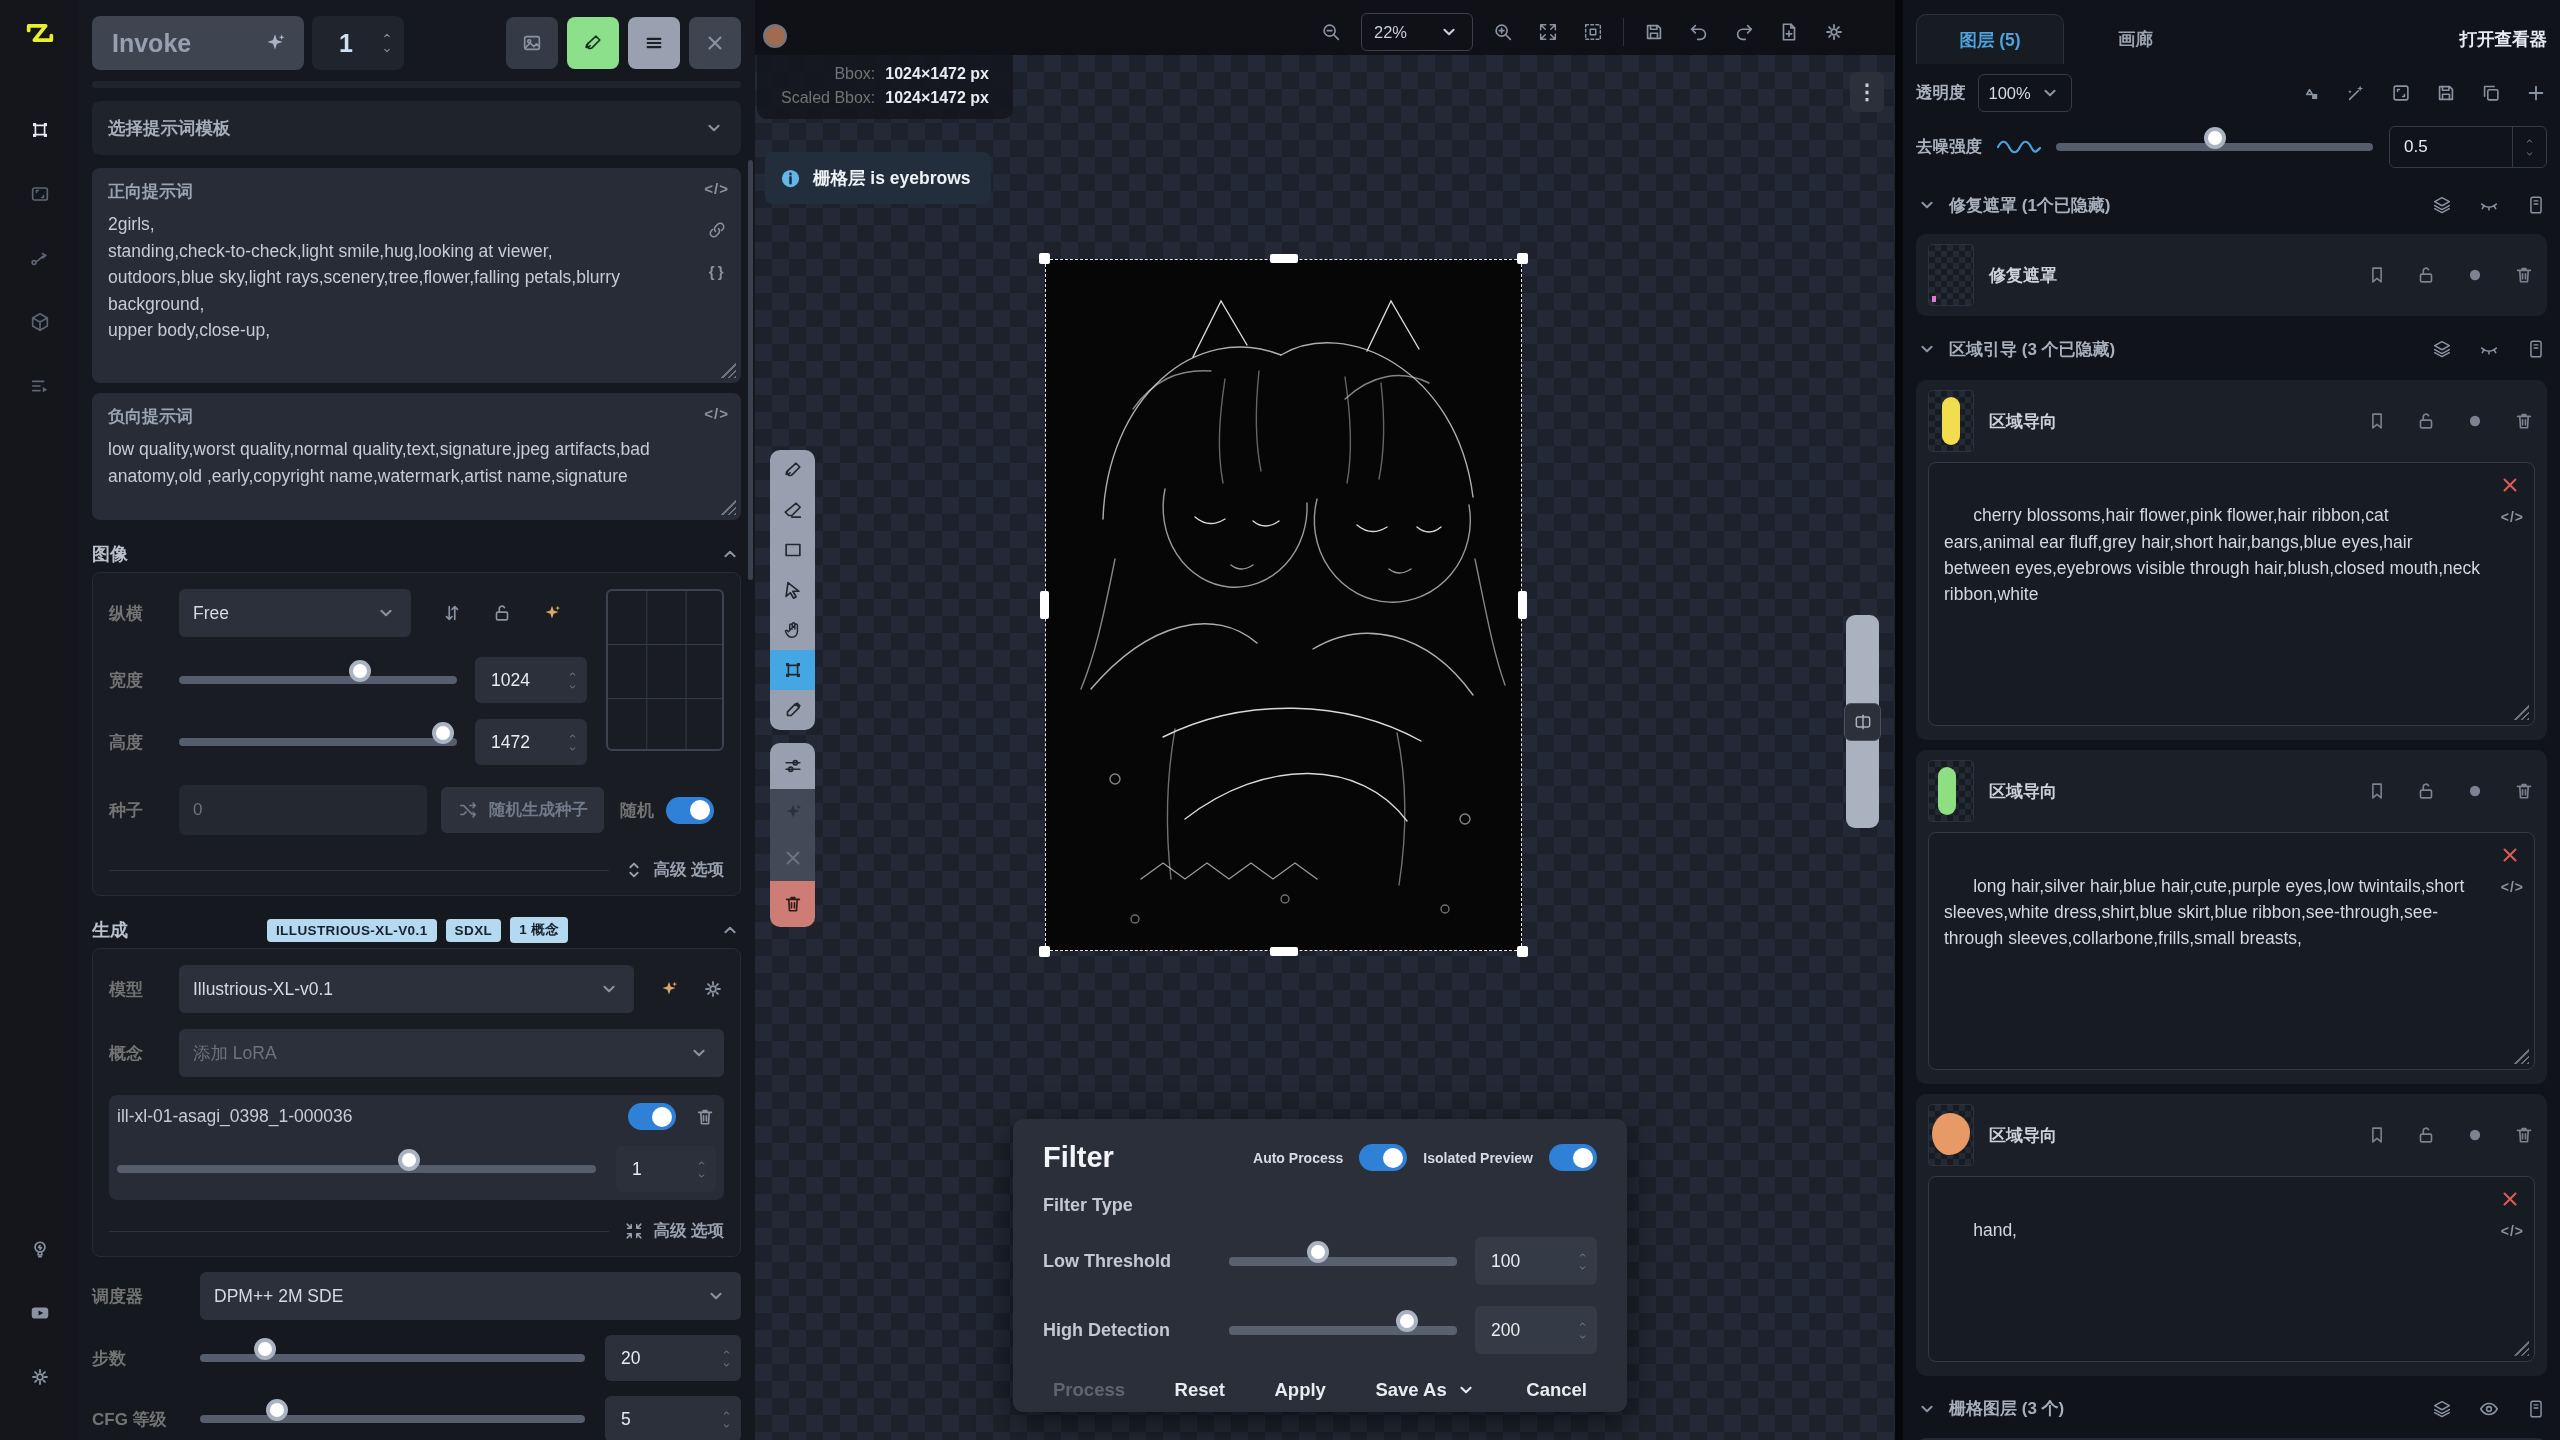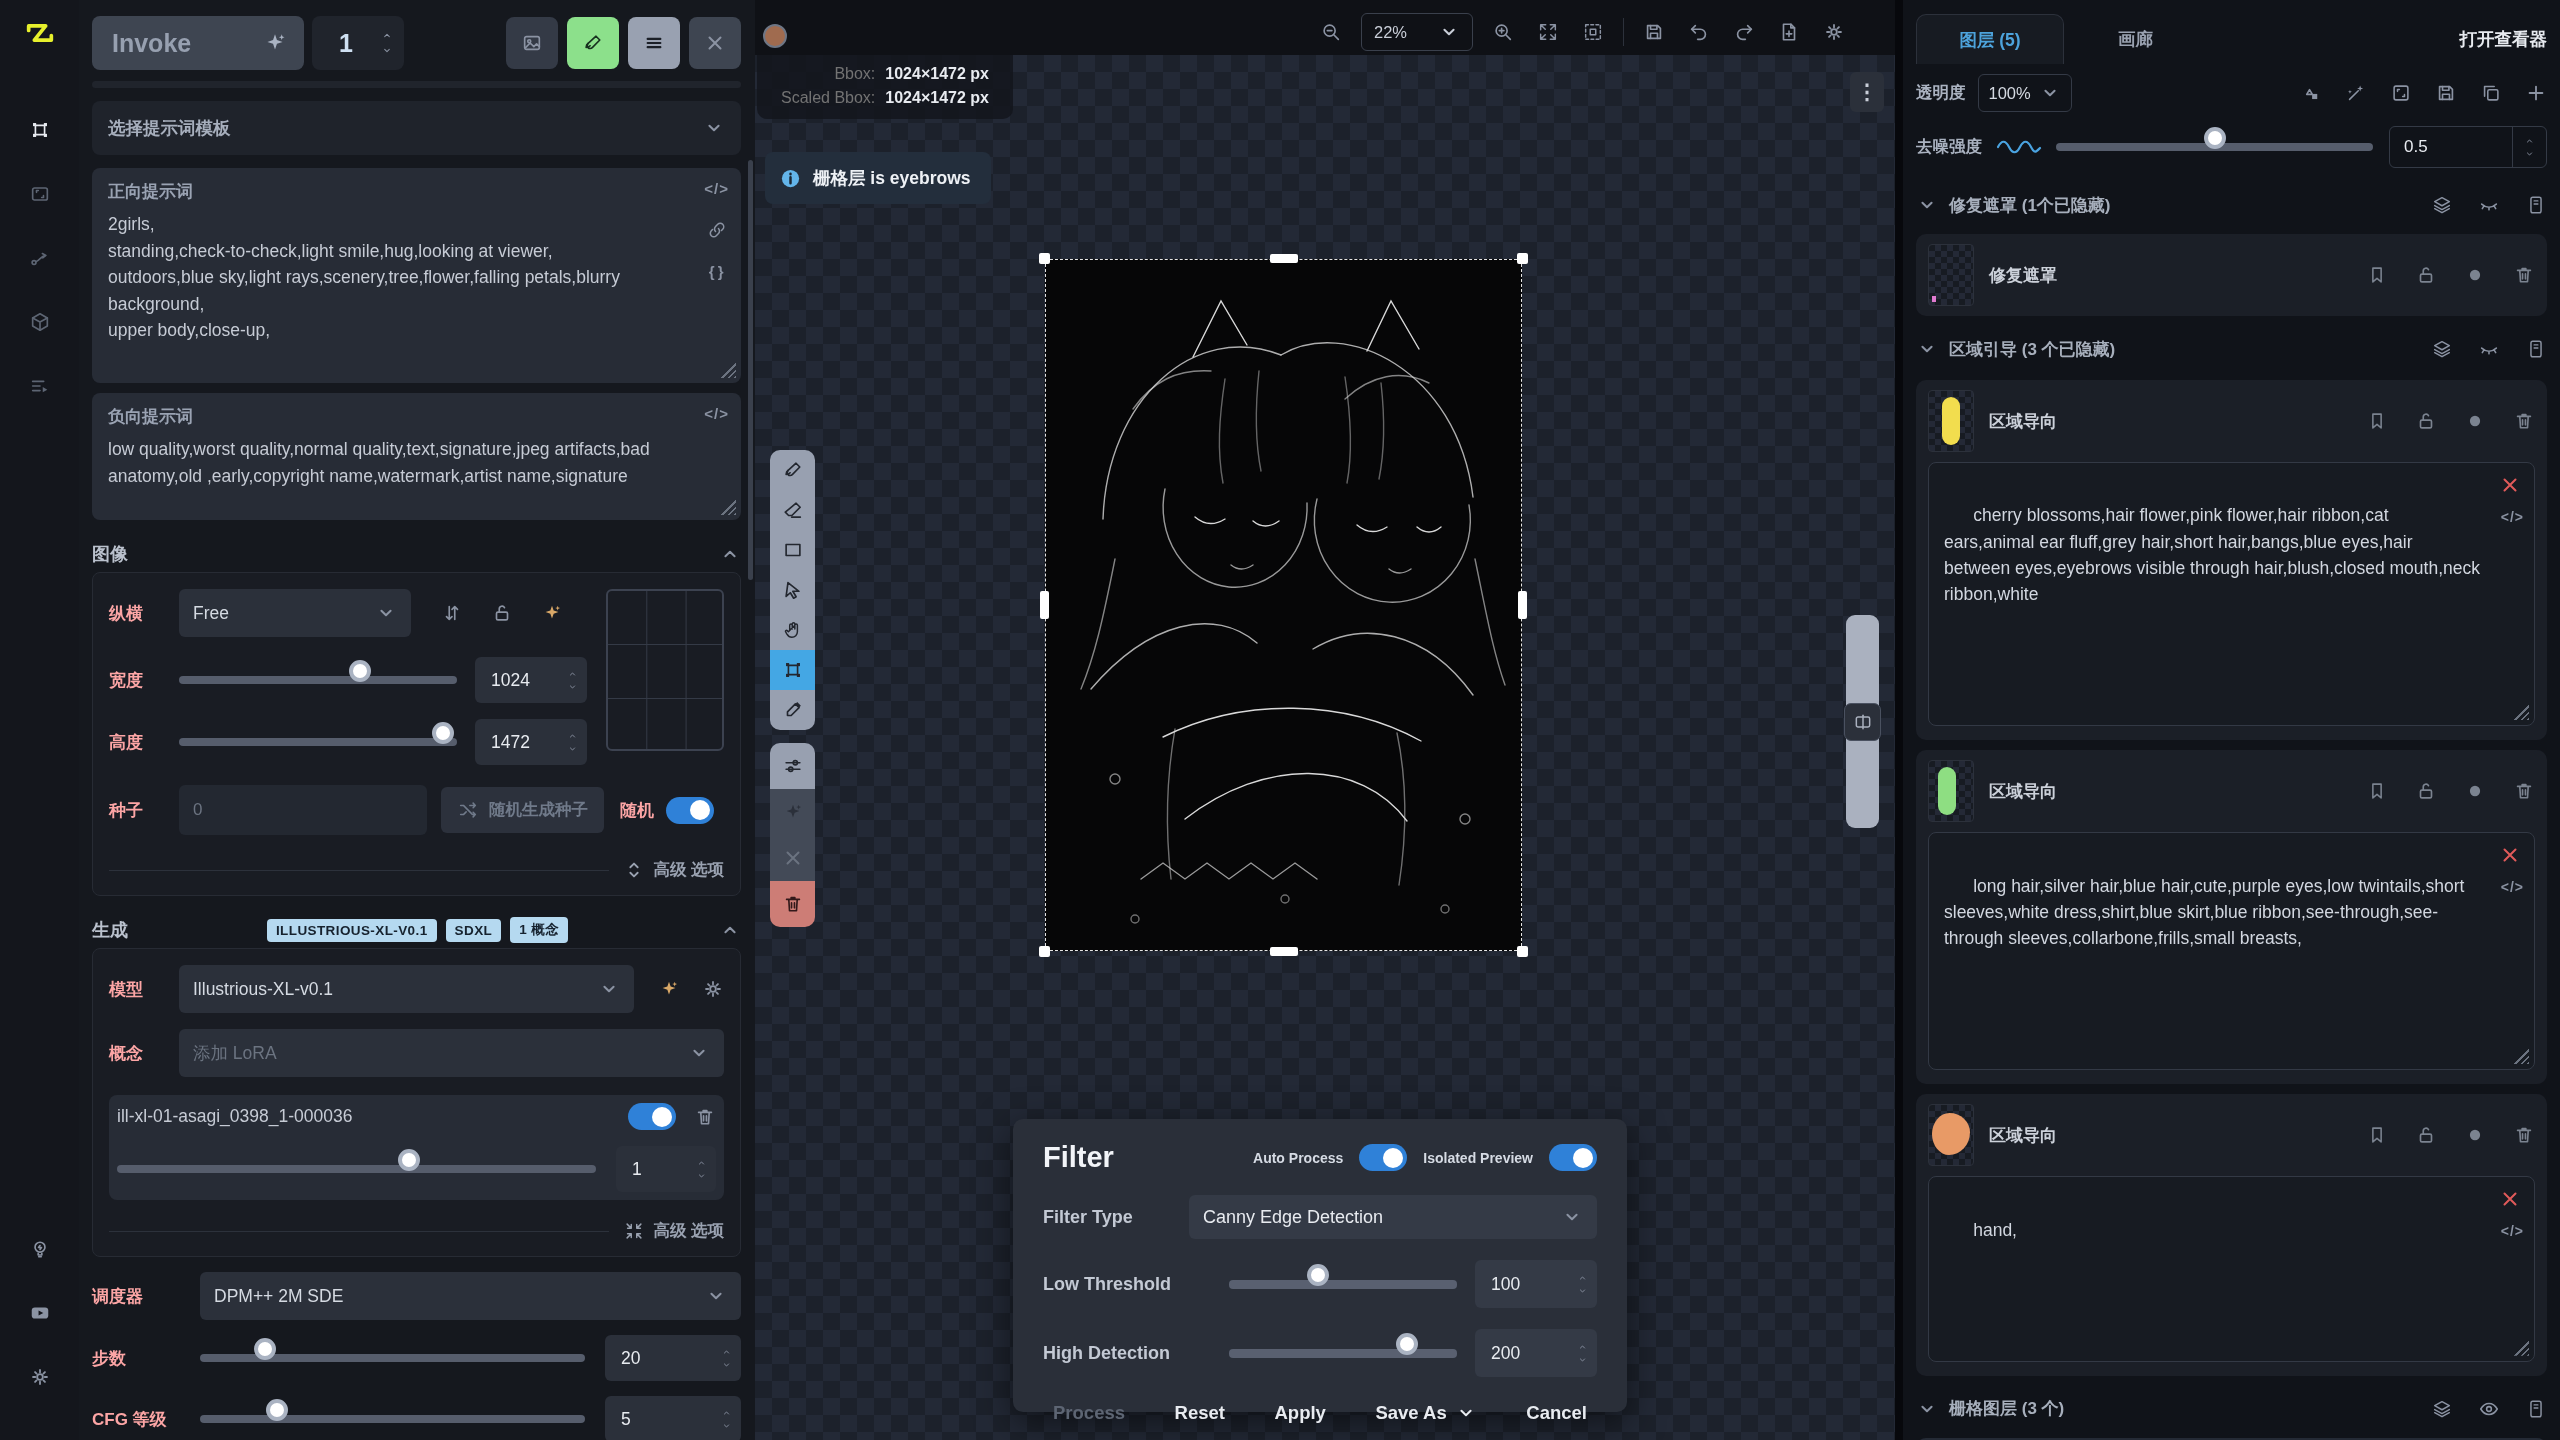--- a/index.html
+++ b/index.html
@@ -49,21 +49,21 @@
   .resize-corner{position:absolute;right:5px;bottom:5px;width:16px;height:16px;background:
     repeating-linear-gradient(135deg,transparent 0 3px,#6b7380 3px 4.5px);clip-path:polygon(100% 0,100% 100%,0 100%);}
 
   .section-header{display:flex;align-items:center;margin-top:16px;height:36px;}
   .section-title{font-size:18px;font-weight:bold;color:#bac1cd;}
   .section-header .chev{margin-left:auto;color:#8b93a3;}
   .badges{margin-left:auto;display:flex;gap:9px;align-items:center;margin-right:12px;}
   .badge{background:var(--badge_bg);color:#16222e;font-size:13.5px;font-weight:bold;padding:4px 9px;border-radius:4px;letter-spacing:.4px;}
   .section-body{border:1px solid #272b34;background:#191c23;border-radius:8px;padding:16px 16px 14px;position:relative;}
   .frow{display:flex;align-items:center;}
-  .flabel{width:70px;color:#fca5a5;font-size:17px;font-weight:bold;flex:none;}
+  .flabel{width:70px;color:#737373;font-size:17px;font-weight:bold;flex:none;}
   .select{background:#2b303a;border-radius:6px;height:48px;display:flex;align-items:center;padding:0 14px;color:#d5dae2;font-size:17.5px;}
   .select i{margin-left:auto;color:#8b93a3;}
   .select .ph{color:#6b7380;}
   .slider{position:relative;height:26px;flex:1;}
   .slider .track{position:absolute;left:0;right:0;top:9px;height:8px;background:#565d6c;border-radius:4px;}
   .slider .knob{position:absolute;top:-7px;width:22px;height:22px;border-radius:50%;background:#fff;border:4px solid #aab3c2;margin-left:-11px;}
   .numbox{background:#2b303a;border-radius:6px;height:46px;display:flex;align-items:center;padding:0 8px 0 16px;color:#e8ebf0;font-size:17.5px;}
   .numbox .steppers{margin-left:auto;display:flex;flex-direction:column;gap:3px;color:#8b93a3;}
   .numbox .steppers svg{width:13px;height:10px;}
   .aspect-grid{position:absolute;right:16px;top:16px;width:118px;height:162px;border:2px solid #3c4250;border-radius:6px;
@@ -885,28 +885,20 @@
       <span class="fp-title">Filter</span>
       <div class="fp-toggles">
         <span class="lab">Auto Process</span>
         <div class="toggle"></div>
         <span class="lab">Isolated Preview</span>
         <div class="toggle"></div>
       </div>
     </div>
     <div class="fp-row">
       <span class="fp-label">Filter Type</span>
-      <div class="fp-select">
-        <span>Canny Edge Detection</span>
-        <i data-icon="chevd">
-            <svg viewBox="0 0 24 24" fill="none" stroke="currentColor" stroke-width="2.2" stroke-linecap="round" stroke-linejoin="round">
-              <path d="M7 9.5l5 5 5-5"></path>
-            </svg>
-          </i>
-      </div>
     </div>
     <div class="fp-row th">
       <span class="fp-label">Low Threshold</span>
       <div class="slider">
           <div class="track"></div>
           <div class="knob" style="left:39%"></div>
         </div>
       <div class="numbox">
         <span>100</span>
         <span class="steppers">

